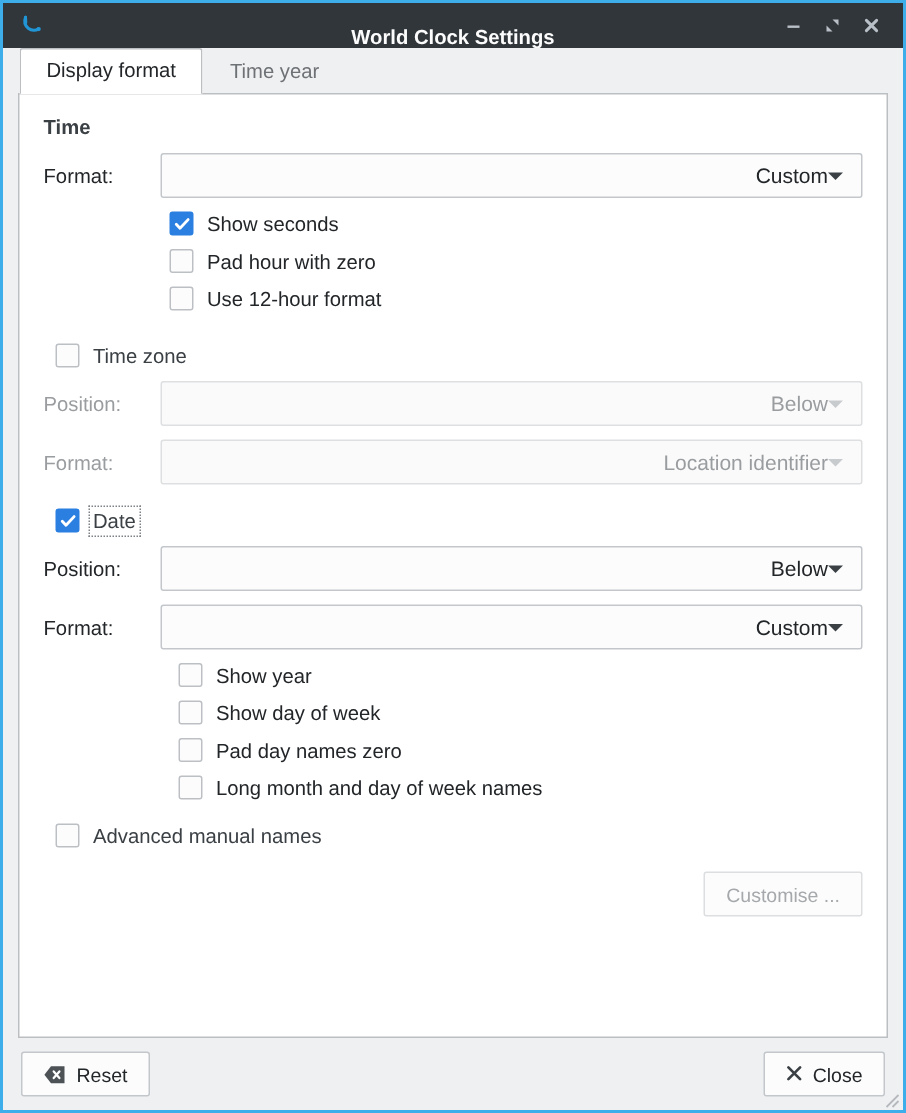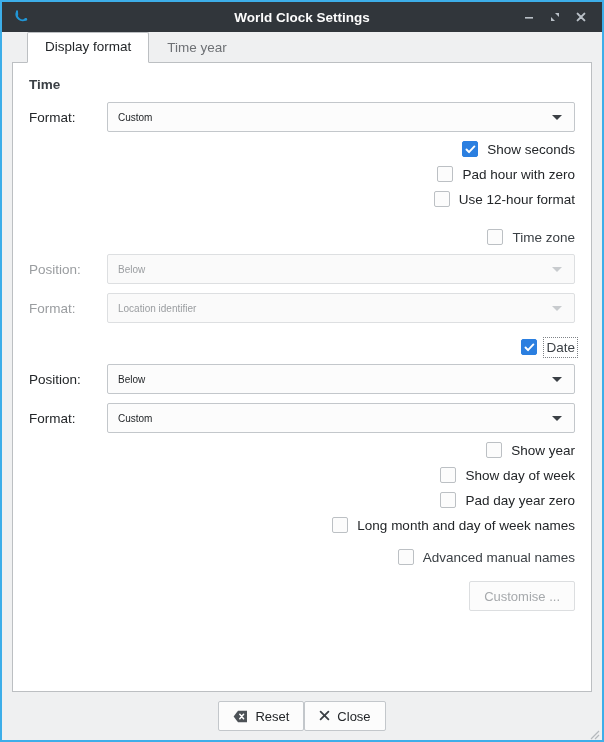--- a/index.html
+++ b/index.html
@@ -17,21 +17,21 @@
     border: 2px solid #3daee9;
     background: #eff0f1;
     display: flex; flex-direction: column;
     position: relative;
   }
 
   
   .titlebar {
     height: 30px;
     background: #31363b;
-    display: flex; align-items: center;
+    display: flex; align-items: flex-end;
     flex: 0 0 30px;
     position: relative;
     user-select: none;
   }
   .app-icon {
     width: 30px; height: 30px;
     margin-left: 4px;
     display: flex; align-items: center; justify-content: center;
   }
   .title-text {
@@ -56,21 +56,21 @@
     color: #b9c0c7;
     cursor: default;
   }
   .win-btn svg { display: block; }
 
   
   .tabbar {
     flex: 0 0 30px;
     display: flex;
     align-items: flex-end;
-    padding-left: 25px;
+    padding-left: 11px;
     background: #eff0f1;
     height: 30px;
     position: relative;
     z-index: 3;
   }
   .tab {
     font-size: 13.5px;
     padding: 5px 17px 6px 17px;
     color: #6e7175;
     cursor: default;
@@ -123,24 +123,25 @@
   
   .combo {
     flex: 1 1 auto;
     height: 30px;
     border: 1px solid #c3c7cb;
     border-radius: 2px;
     background: #fcfcfc;
     display: flex;
     align-items: center;
     padding: 0 8px 0 10px;
-    font-size: 10px;
+    font-size: 14px;
     color: #232629;
     cursor: default;
     position: relative;
+    text-align: right;
   }
   .combo .combo-value { flex: 1 1 auto; }
   .combo .arrow {
     width: 0; height: 0;
     border-left: 5px solid transparent;
     border-right: 5px solid transparent;
     border-top: 5px solid #3b4045;
     margin-right: 4px;
   }
   .combo.disabled {
@@ -148,21 +149,20 @@
     border-color: #dddfe1;
     color: #9a9da0;
   }
   .combo.disabled .arrow { border-top-color: #c8cbce; }
 
   
   .check-row {
     display: flex;
     align-items: center;
     margin-bottom: 9px;
-    justify-content: flex-end;
   }
   .check-row.indent  { padding-left: 84px; }
   .check-row.indent2 { padding-left: 90px; }
   .check-row.flush   { padding-left: 8px; }
 
   .cbox {
     width: 16px; height: 16px;
     border: 1px solid #bcc0c4;
     border-radius: 2px;
     background: #fcfcfc;
@@ -218,21 +218,21 @@
     color: #a6a9ac;
     border-color: #dcdee0;
     background: #fcfcfc;
   }
 
   
   .bottombar {
     flex: 0 0 48px;
     display: flex;
     align-items: center;
-    justify-content: center;
+    justify-content: space-between;
     padding: 0 12px;
     background: #eff0f1;
   }
   .reset-icon {
     display: inline-flex;
     align-items: center;
   }
   .close-x {
     font-size: 13px;
     font-weight: bold;
@@ -387,21 +387,21 @@
       <span class="cbox">
         
       </span>
       <span class="cb-label">Show day of week</span>
     </div>
 
     <div class="check-row indent2">
       <span class="cbox">
         
       </span>
-      <span class="cb-label">Pad day year zero</span>
+      <span class="cb-label">Pad day names zero</span>
     </div>
 
     <div class="check-row indent2">
       <span class="cbox">
         
       </span>
       <span class="cb-label">Long month and day of week names</span>
     </div>
 
     <div class="spacer-md"></div>

